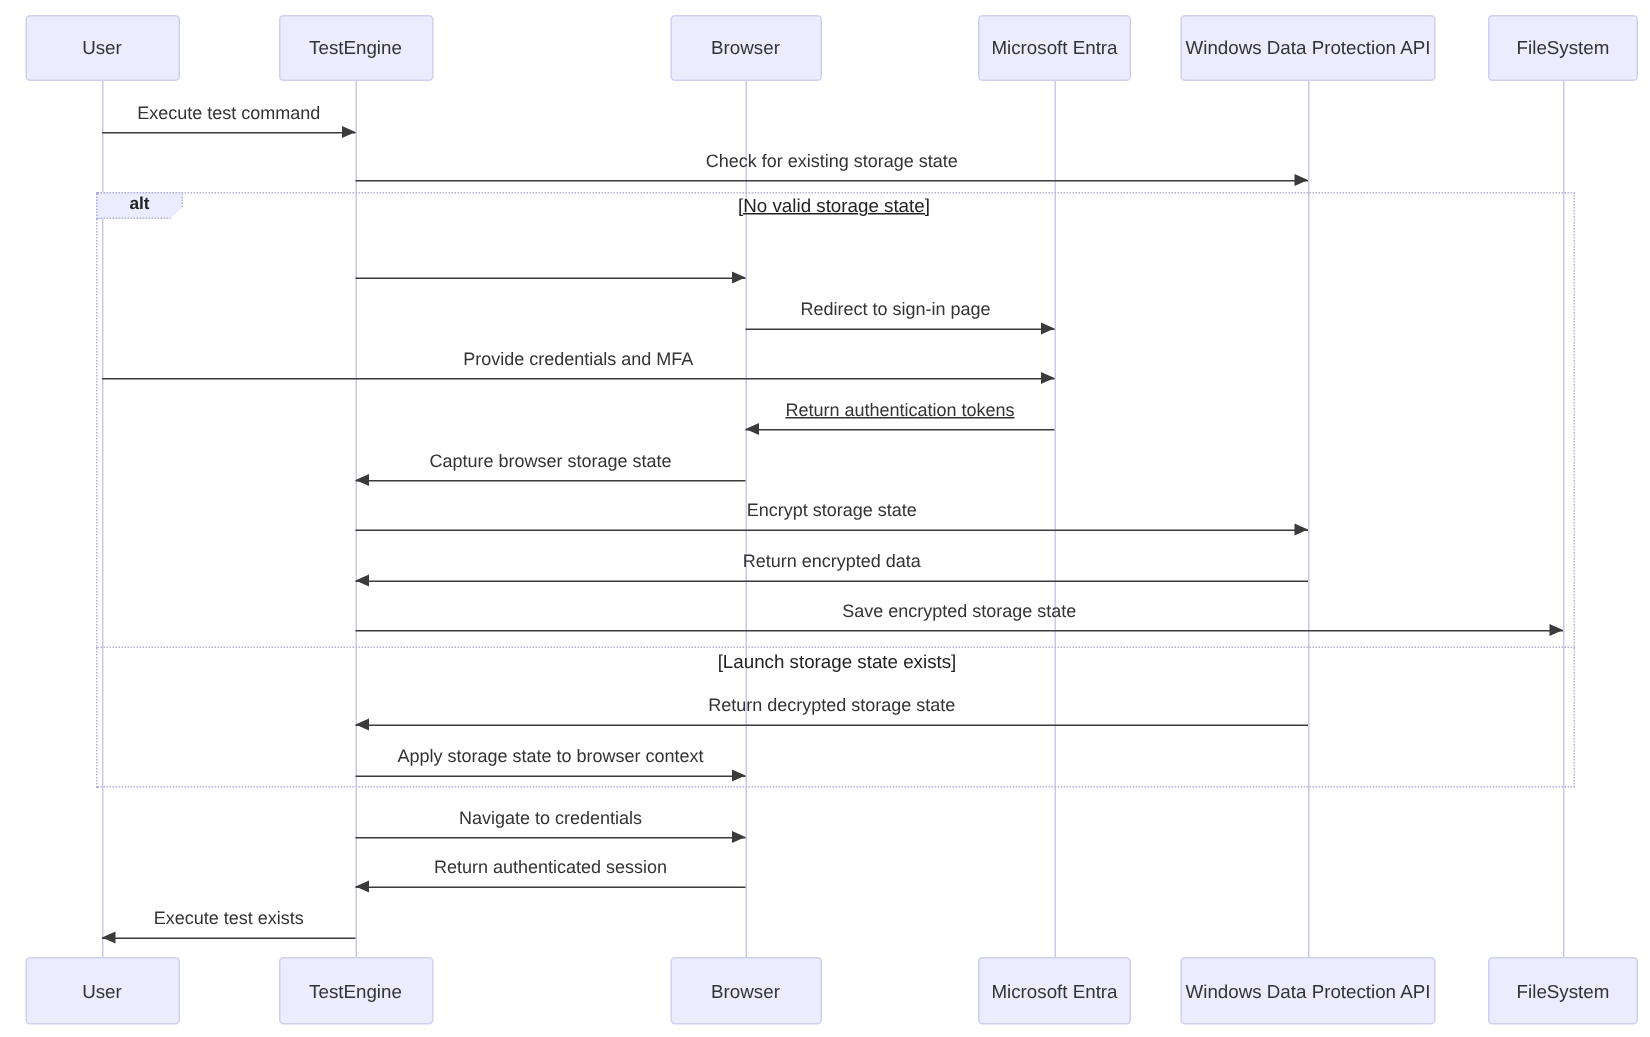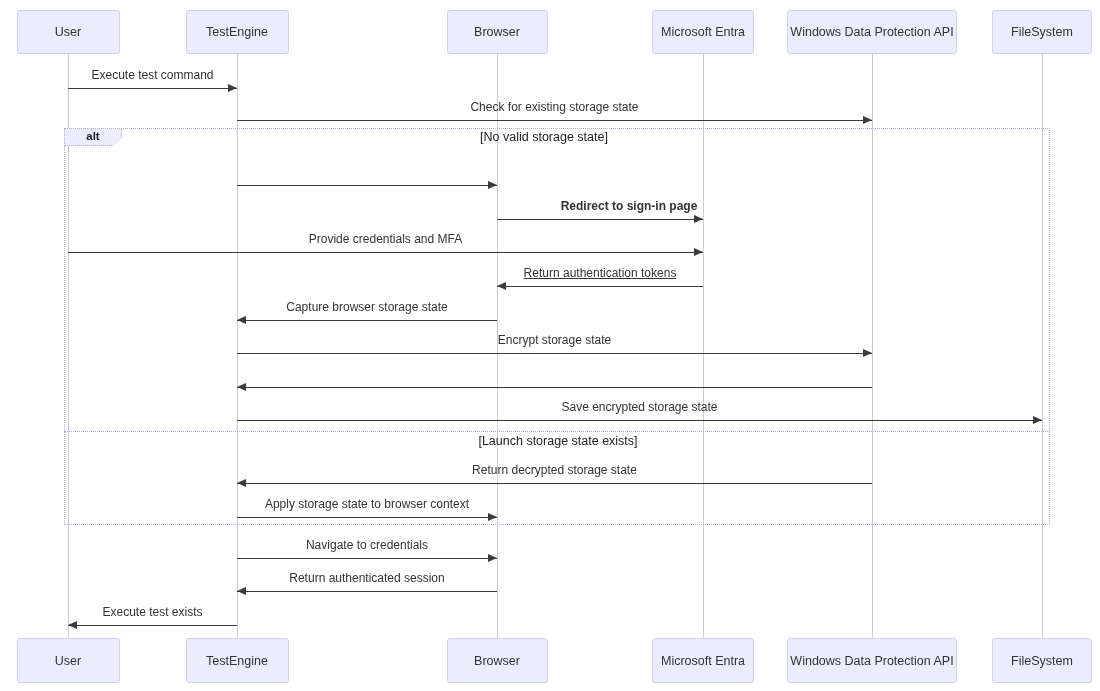--- a/index.html
+++ b/index.html
@@ -79,45 +79,46 @@
     <div class="participant-box" style="left: 652px; top: 638px; width: 102px; height: 45px;">Microsoft Entra</div>
     <div class="lifeline" style="left: 871.5px; top: 54px; height: 584px;"></div>
     <div class="participant-box" style="left: 787px; top: 10px; width: 170px;">Windows Data Protection API</div>
     <div class="participant-box" style="left: 787px; top: 638px; width: 170px; height: 45px;">Windows Data Protection API</div>
     <div class="lifeline" style="left: 1041.5px; top: 54px; height: 584px;"></div>
     <div class="participant-box" style="left: 992px; top: 10px; width: 100px;">FileSystem</div>
     <div class="participant-box" style="left: 992px; top: 638px; width: 100px; height: 45px;">FileSystem</div>
     <div class="alt-frame" style="left: 64px; top: 128px; width: 986px; height: 397px;"></div>
     <div class="alt-else" style="left: 64px; top: 431px; width: 986px;"></div>
     <div class="alt-label" style="left: 64px; top: 128px; width: 58px; height: 18px;">alt</div>
-    <div class="alt-condition" style="left: 544px; top: 130px;">[No valid storage state]</div>
+    <div class="alt-condition" style="left: 556px; top: 130px; text-decoration: underline;">[No valid storage state]</div>
     <div class="alt-condition" style="left: 558px; top: 434px;">[Launch storage state exists]</div>
     <div class="msg-label" style="left: 68px; width: 169px; top: 67px;">Execute test command</div>
     <div class="msg-line" style="left: 68px; width: 169px; top: 88px;"></div>
     <div class="msg-arrowhead dir-right" style="left: 228px; top: 84px;"></div>
     <div class="msg-label" style="left: 237px; width: 635px; top: 99px;">Check for existing storage state</div>
     <div class="msg-line" style="left: 237px; width: 635px; top: 120px;"></div>
     <div class="msg-arrowhead dir-right" style="left: 863px; top: 116px;"></div>
     <div class="msg-line" style="left: 237px; width: 260px; top: 185px;"></div>
     <div class="msg-arrowhead dir-right" style="left: 488px; top: 181px;"></div>
-    <div class="msg-label" style="left: 526px; width: 206px; top: 198px; font-weight: bold;">Redirect to sign-in page</div>
+    <div class="msg-label" style="left: 494px; width: 206px; top: 198px;">Redirect to sign-in page</div>
     <div class="msg-line" style="left: 497px; width: 206px; top: 219px;"></div>
     <div class="msg-arrowhead dir-right" style="left: 694px; top: 215px;"></div>
     <div class="msg-label" style="left: 68px; width: 635px; top: 231px;">Provide credentials and MFA</div>
     <div class="msg-line" style="left: 68px; width: 635px; top: 252px;"></div>
     <div class="msg-arrowhead dir-right" style="left: 694px; top: 248px;"></div>
     <div class="msg-label" style="left: 497px; width: 206px; top: 265px; text-decoration: underline;">Return authentication tokens</div>
     <div class="msg-line" style="left: 497px; width: 206px; top: 286px;"></div>
     <div class="msg-arrowhead dir-left" style="left: 497px; top: 282px;"></div>
     <div class="msg-label" style="left: 237px; width: 260px; top: 299px;">Capture browser storage state</div>
     <div class="msg-line" style="left: 237px; width: 260px; top: 320px;"></div>
     <div class="msg-arrowhead dir-left" style="left: 237px; top: 316px;"></div>
     <div class="msg-label" style="left: 237px; width: 635px; top: 332px;">Encrypt storage state</div>
     <div class="msg-line" style="left: 237px; width: 635px; top: 353px;"></div>
     <div class="msg-arrowhead dir-right" style="left: 863px; top: 349px;"></div>
+    <div class="msg-label" style="left: 237px; width: 635px; top: 366px;">Return encrypted data</div>
     <div class="msg-line" style="left: 237px; width: 635px; top: 387px;"></div>
     <div class="msg-arrowhead dir-left" style="left: 237px; top: 383px;"></div>
     <div class="msg-label" style="left: 237px; width: 805px; top: 399px;">Save encrypted storage state</div>
     <div class="msg-line" style="left: 237px; width: 805px; top: 420px;"></div>
     <div class="msg-arrowhead dir-right" style="left: 1033px; top: 416px;"></div>
     <div class="msg-label" style="left: 237px; width: 635px; top: 462px;">Return decrypted storage state</div>
     <div class="msg-line" style="left: 237px; width: 635px; top: 483px;"></div>
     <div class="msg-arrowhead dir-left" style="left: 237px; top: 479px;"></div>
     <div class="msg-label" style="left: 237px; width: 260px; top: 496px;">Apply storage state to browser context</div>
     <div class="msg-line" style="left: 237px; width: 260px; top: 517px;"></div>

